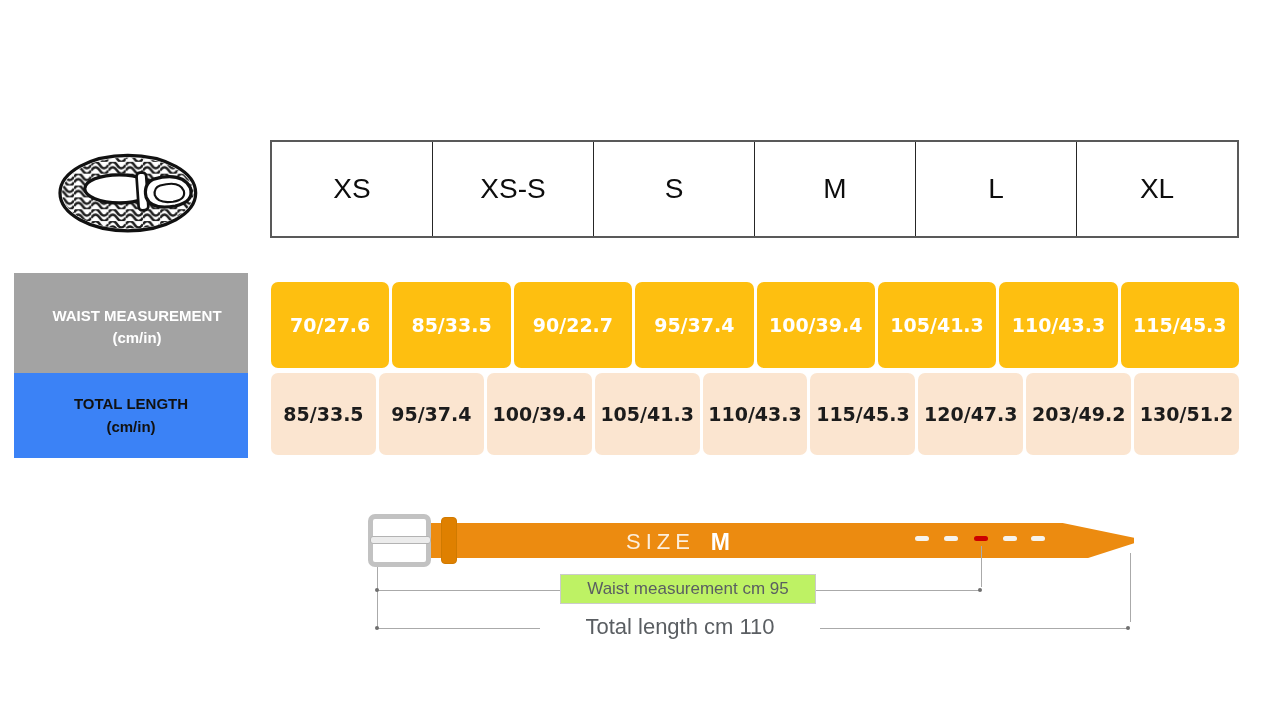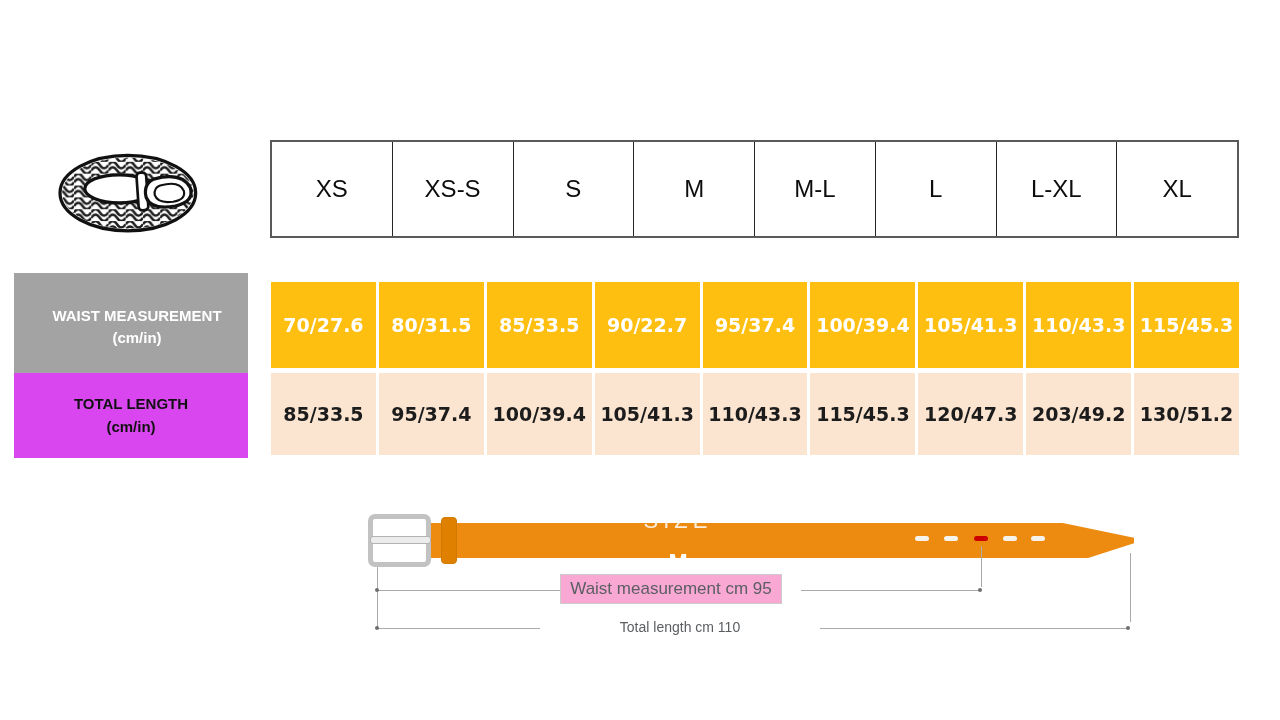--- a/index.html
+++ b/index.html
@@ -9,43 +9,43 @@
     font-family:"Liberation Sans", sans-serif; overflow:hidden;
   }
 
   
   #size-header {
     position:absolute; left:270px; top:140px; width:969px; height:98px;
     display:flex; border:2px solid #595959; background:#ffffff;
   }
   .hcell {
     flex:1; display:flex; align-items:center; justify-content:center;
-    font-size:24px; color:#0d0d0d; border-left:1.5px solid #262626;
+    font-size:28px; color:#0d0d0d; border-left:1.5px solid #262626;
   }
   .hcell:first-child { border-left:none; }
 
   
   .rowlabel {
     position:absolute; left:14px; width:234px;
     display:flex; flex-direction:column; align-items:center; justify-content:center;
     font-weight:bold; font-size:15px; line-height:1.5; text-align:center;
   }
   #waist-label { top:273px; height:108px; background:#a3a3a3; color:#ffffff;padding-left:12px; }
-  #length-label { top:373px; height:85px; background:#d946ef; color:#111111; }
+  #length-label { top:373px; height:85px; background:#3b82f6; color:#111111; }
 
   
   .datarow {
     position:absolute; left:271px; width:968px; display:flex; column-gap:3px;
   }
   #waist-row { top:282px; height:86px; }
   #length-row { top:373px; height:82px; }
   .dcell {
     flex:1; display:flex; align-items:center; justify-content:center;
     font-family:"DejaVu Sans","Liberation Sans",sans-serif;
-    font-weight:bold; font-size:19px;
+    font-weight:bold; font-size:19px;border-radius:7px;
   }
   #waist-row .dcell { background:#febf10; color:#ffffff; }
   #length-row .dcell { background:#fbe5d0; color:#1c1c1c; }
 
   
   #belt-icon { position:absolute; left:56px; top:150px; width:148px; height:84px; }
 
   
   #buckle-frame {
     position:absolute; left:368px; top:514px; width:63px; height:53px;
@@ -59,21 +59,21 @@
     position:absolute; left:428px; top:523px; width:706px; height:35px;
     background:#ec8b10;
     clip-path:polygon(0 0, 89.9% 0, 100% 42%, 100% 58%, 93.5% 100%, 0 100%);
   }
   #belt-keeper {
     position:absolute; left:441px; top:517px; width:16px; height:47px;
     background:#df8000; border:1px solid #d07a00; border-radius:4px;
   }
   #size-text {
     position:absolute; left:578px; top:523px; width:200px; height:38px;
-    display:flex; align-items:center; justify-content:center; gap:16px;flex-direction:column;
+    display:flex; align-items:center; justify-content:center; gap:16px;
   }
   #size-text .size-word {
     color:rgba(255,255,255,0.85); font-size:22px; letter-spacing:5px;
   }
   #size-text .size-val { color:#ffffff; font-size:23px; font-weight:bold; }
 
   .hole {
     position:absolute; top:536px; width:14px; height:5px;
     border-radius:2.5px; background:#f6f3ed;
   }
@@ -92,29 +92,29 @@
   #total-line-l { left:377px; top:628px; width:190px; }
   #total-line-r { left:795px; top:628px; width:334px; }
 
   .dot {
     position:absolute; width:4px; height:4px; border-radius:50%; background:#6f6f6f;
   }
   .dot.w1 { left:375px; top:588px; } .dot.w2 { left:978px; top:588px; }
   .dot.t1 { left:375px; top:626px; } .dot.t2 { left:1126px; top:626px; }
 
   #waist-box {
-    position:absolute; left:560px; top:574px; width:222px; height:30px;
-    background:#f9a8d4; border:1px solid #cbcbcb;
+    position:absolute; left:560px; top:574px; width:256px; height:30px;
+    background:#bef264; border:1px solid #cbcbcb;
     display:flex; align-items:center; justify-content:center;
     font-size:17px; color:#5a5e62;
   }
   #total-text {
     position:absolute; left:540px; top:614px; width:280px; height:26px;
     display:flex; align-items:center; justify-content:center;
-    font-size:14px; color:#5a5e62; background:#ffffff;
+    font-size:22px; color:#5a5e62; background:#ffffff;
   }
 </style>
 </head>
 <body>
 
 <div id="stage">
 
   <svg id="belt-icon" viewBox="0 0 136 78" xmlns="http://www.w3.org/2000/svg">
     <defs>
       <pattern id="braid" width="16" height="11" patternUnits="userSpaceOnUse">
@@ -128,38 +128,35 @@
     <rect x="75" y="21" width="9" height="35" rx="3.5" fill="#ffffff" stroke="#111111" stroke-width="2.5" transform="rotate(-4 79 38)"></rect>
     <path d="M90 27 q26 -7 34 8 q4 13 -14 17 q-22 4 -27 -8 q-3 -12 7 -17 z" fill="#ffffff" stroke="#111111" stroke-width="3"></path>
     <path d="M96 33 q18 -5 22 5 q2 8 -10 10 q-14 2 -17 -6 q-1 -7 5 -9 z" fill="#ffffff" stroke="#111111" stroke-width="2"></path>
   </svg>
 
   <div id="size-header">
     <div class="hcell">XS</div>
     <div class="hcell">XS-S</div>
     <div class="hcell">S</div>
     <div class="hcell">M</div>
-    <div class="hcell">M-L</div>
     <div class="hcell">L</div>
-    <div class="hcell">L-XL</div>
     <div class="hcell">XL</div>
   </div>
 
   <div class="rowlabel" id="waist-label">
     <span>WAIST MEASUREMENT</span>
     <span>(cm/in)</span>
   </div>
   <div class="rowlabel" id="length-label">
     <span>TOTAL LENGTH</span>
     <span>(cm/in)</span>
   </div>
 
   <div class="datarow" id="waist-row">
     <div class="dcell">70/27.6</div>
-    <div class="dcell">80/31.5</div>
     <div class="dcell">85/33.5</div>
     <div class="dcell">90/22.7</div>
     <div class="dcell">95/37.4</div>
     <div class="dcell">100/39.4</div>
     <div class="dcell">105/41.3</div>
     <div class="dcell">110/43.3</div>
     <div class="dcell">115/45.3</div>
   </div>
 
   <div class="datarow" id="length-row">

